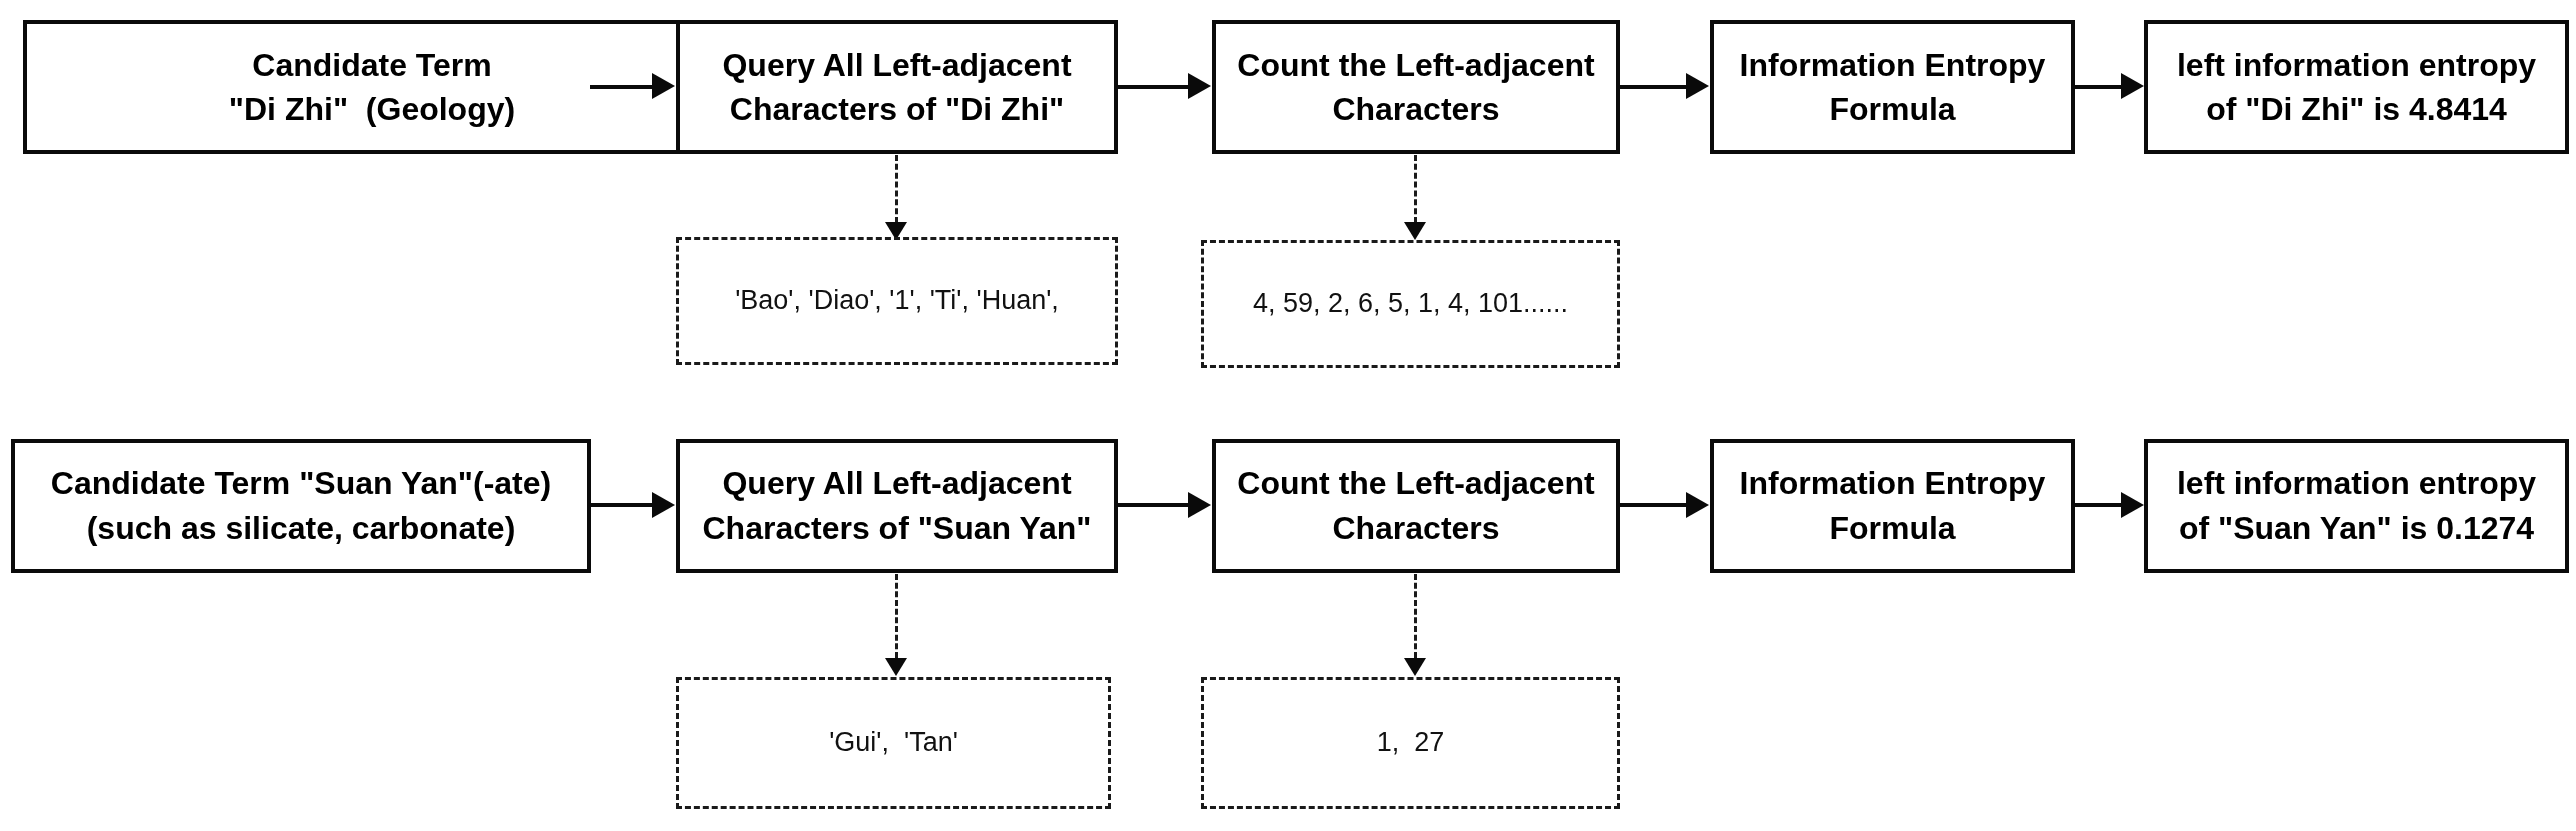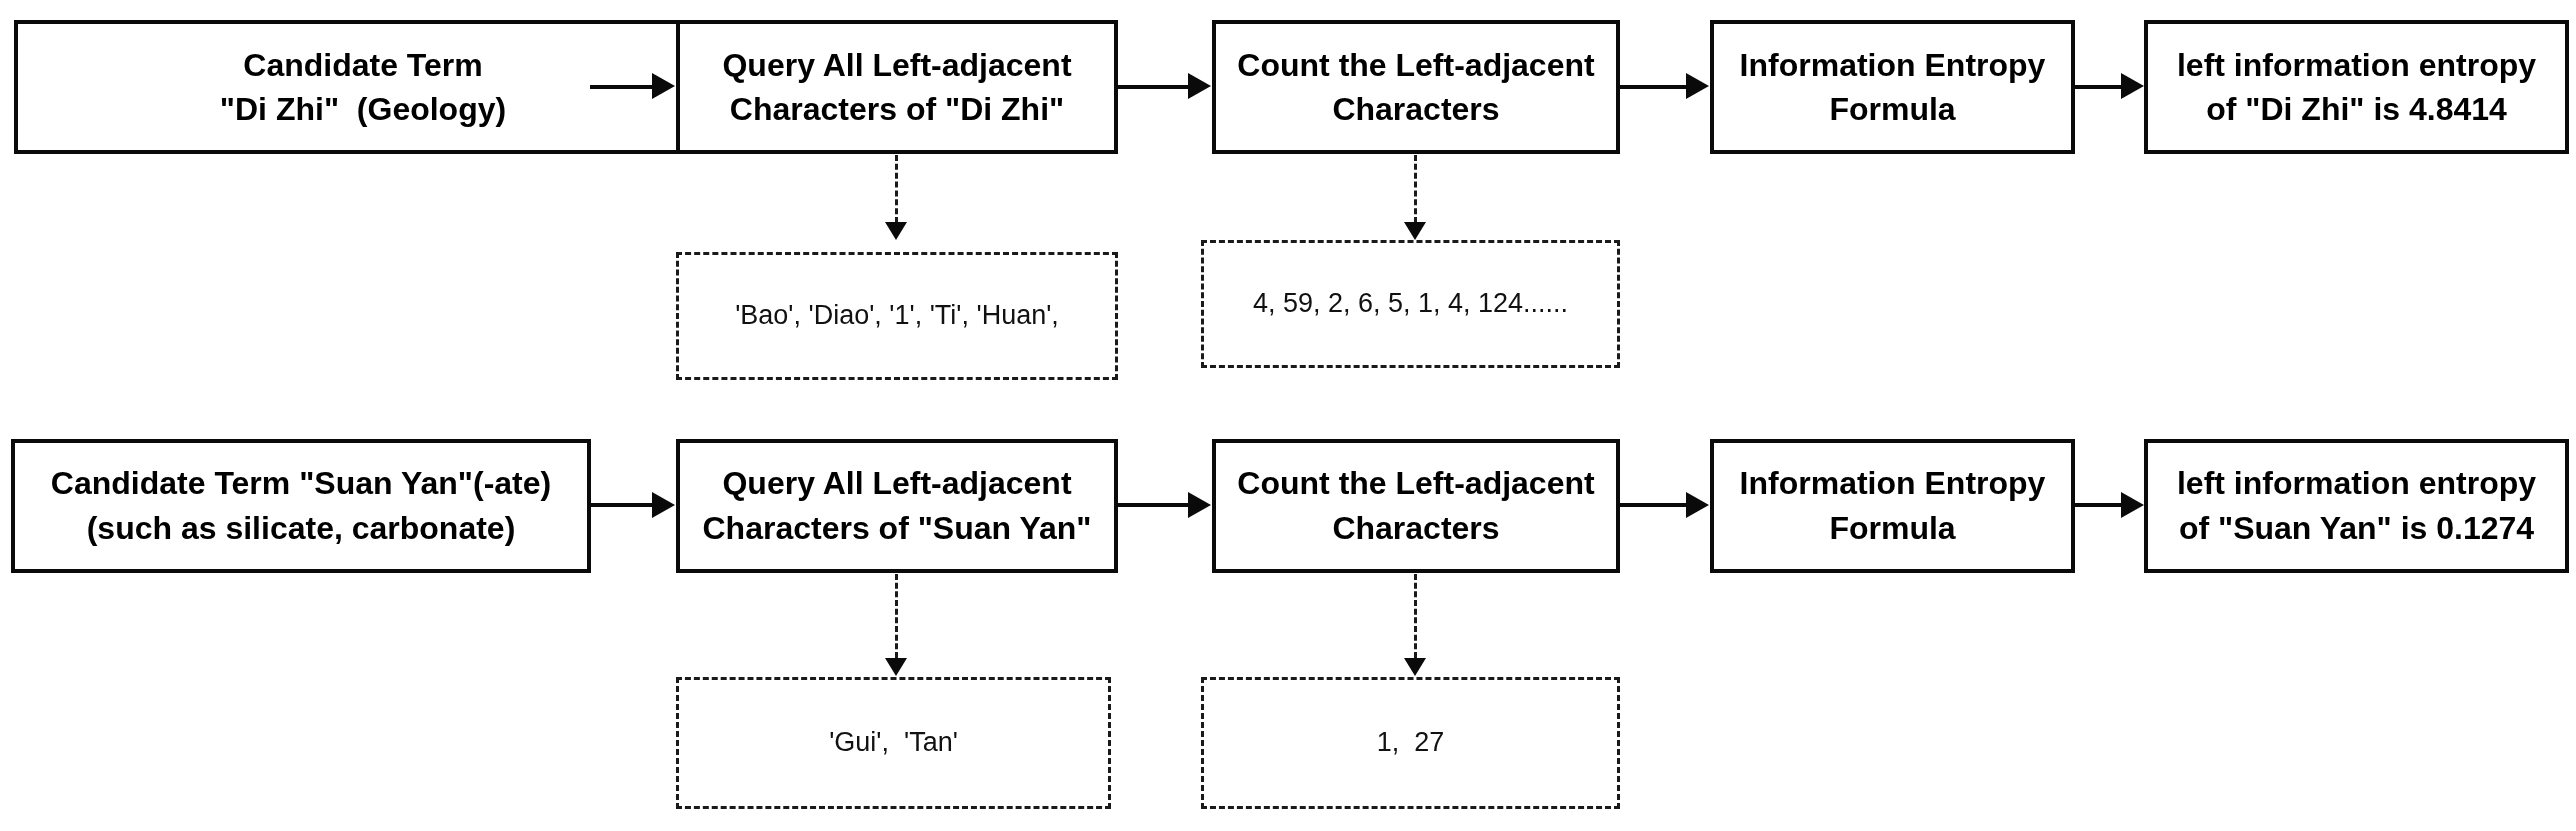--- a/index.html
+++ b/index.html
@@ -74,21 +74,21 @@
     border-left: 11.7px solid transparent;
     border-right: 11.7px solid transparent;
     border-top: 18.5px solid #0a0a0a;
   }
 </style>
 </head>
 <body>
 
 <div id="canvas">
 
-  <div class="solid-box" style="left:14px;  top:20.3px; width:698px;">
+  <div class="solid-box" style="left:23px;  top:20.3px; width:698px;">
     <span class="line">Candidate Term</span>
     <span class="line">"Di Zhi"  (Geology)</span>
   </div>
   <div class="solid-box" style="left:676px; top:20.3px; width:442px;">
     <span class="line">Query All Left-adjacent</span>
     <span class="line">Characters of "Di Zhi"</span>
   </div>
   <div class="solid-box" style="left:1212px; top:20.3px; width:408px;">
     <span class="line">Count the Left-adjacent</span>
     <span class="line">Characters</span>
@@ -109,25 +109,25 @@
   <div class="harrow-line" style="left:1619px; top:85px; width:69px;"></div>
   <div class="harrow-head" style="left:1686px; top:73px;"></div>
   <div class="harrow-line" style="left:2073px; top:85px; width:49px;"></div>
   <div class="harrow-head" style="left:2121px; top:73px;"></div>
 
   <div class="varrow-line" style="left:895px; top:155px; height:68px;"></div>
   <div class="varrow-head" style="left:885px; top:222px;"></div>
   <div class="varrow-line" style="left:1414px; top:155px; height:68px;"></div>
   <div class="varrow-head" style="left:1404px; top:222px;"></div>
 
-  <div class="dashed-box" style="left:676px; top:252px; width:442px; height:128px;">
+  <div class="dashed-box" style="left:676px; top:237px; width:442px; height:128px;">
     <span class="line">'Bao', 'Diao', '1', 'Ti', 'Huan',</span>
   </div>
   <div class="dashed-box" style="left:1201px; top:240px; width:419px; height:128px;">
-    <span class="line">4, 59, 2, 6, 5, 1, 4, 124......</span>
+    <span class="line">4, 59, 2, 6, 5, 1, 4, 101......</span>
   </div>
 
   <div class="solid-box" style="left:11px;  top:439px; width:580px;">
     <span class="line">Candidate Term "Suan Yan"(-ate)</span>
     <span class="line">(such as silicate, carbonate)</span>
   </div>
   <div class="solid-box" style="left:676px; top:439px; width:442px;">
     <span class="line">Query All Left-adjacent</span>
     <span class="line">Characters of "Suan Yan"</span>
   </div>

